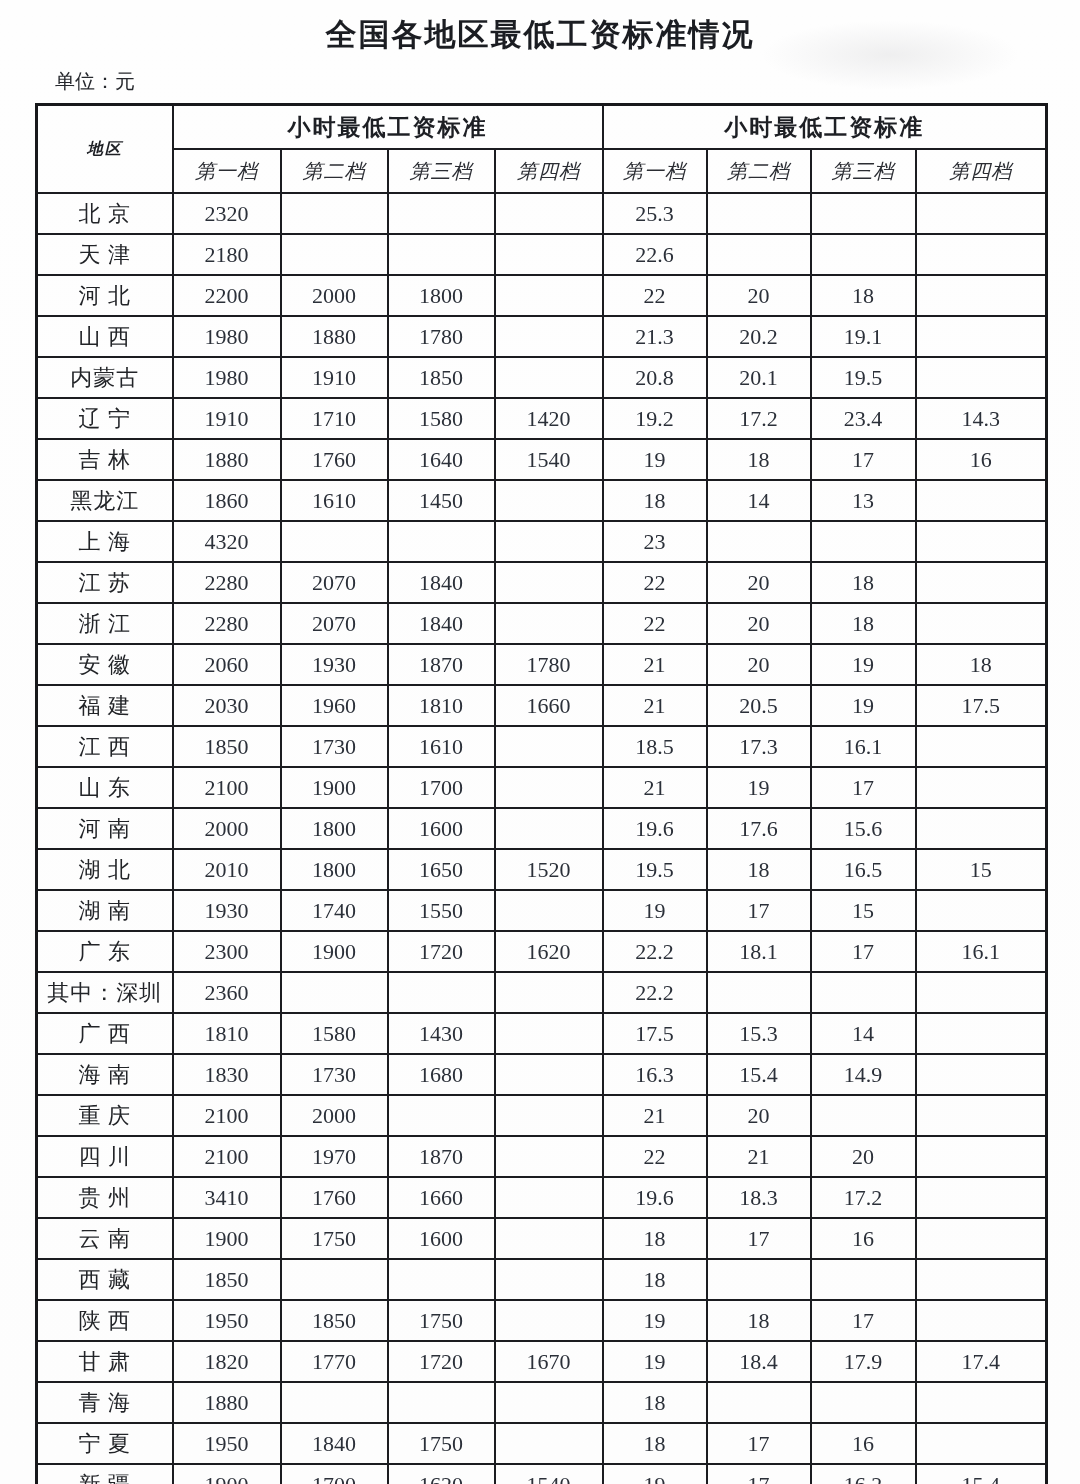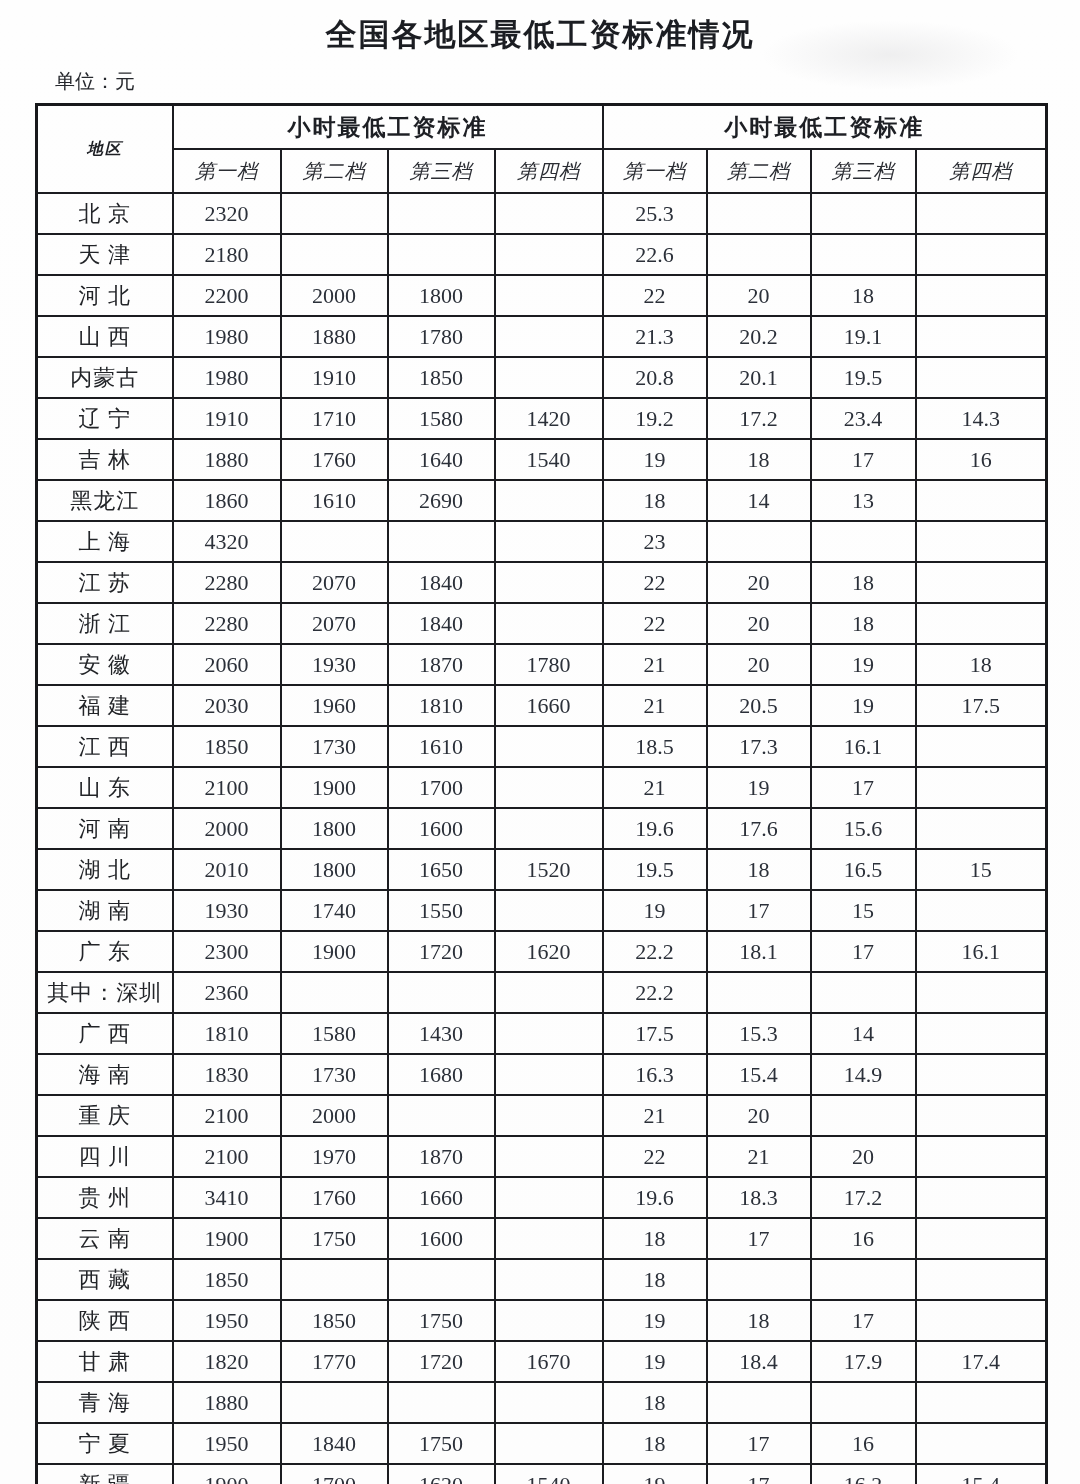--- a/index.html
+++ b/index.html
@@ -202,21 +202,21 @@
           <td class="value">1540</td>
           <td class="value">19</td>
           <td class="value">18</td>
           <td class="value">17</td>
           <td class="value">16</td>
         </tr>
         <tr>
           <td class="region">黑龙江</td>
           <td class="value">1860</td>
           <td class="value">1610</td>
-          <td class="value">2690</td>
+          <td class="value">1450</td>
           <td class="value"></td>
           <td class="value">18</td>
           <td class="value">14</td>
           <td class="value">13</td>
           <td class="value"></td>
         </tr>
         <tr>
           <td class="region">上 海</td>
           <td class="value">4320</td>
           <td class="value"></td>

